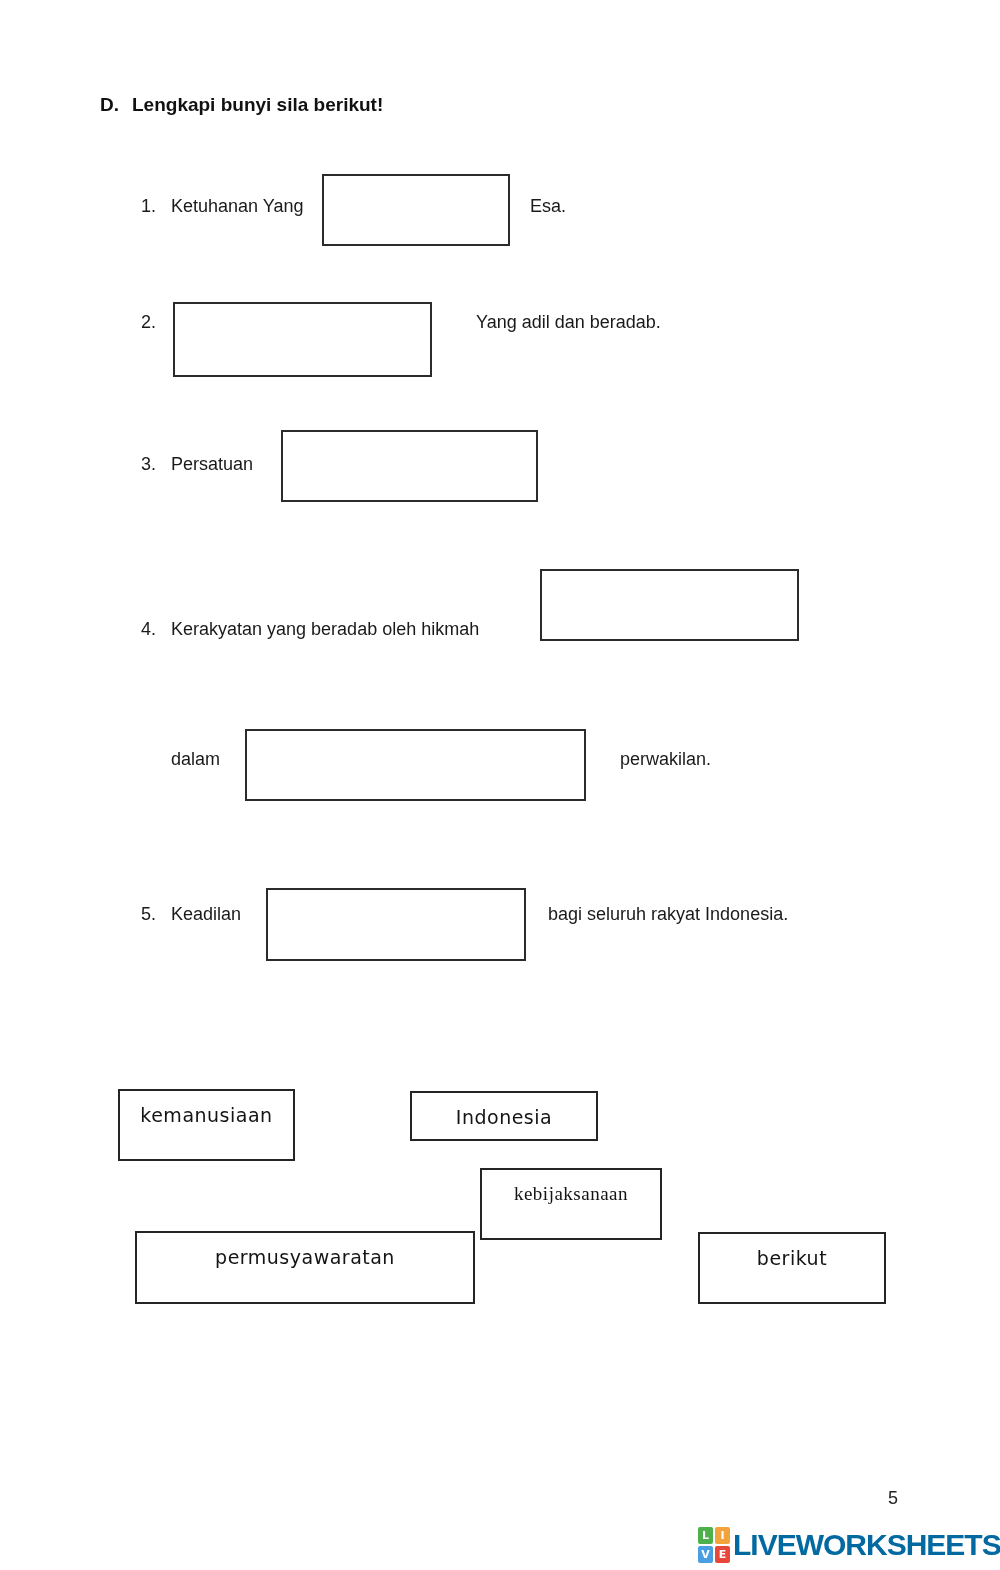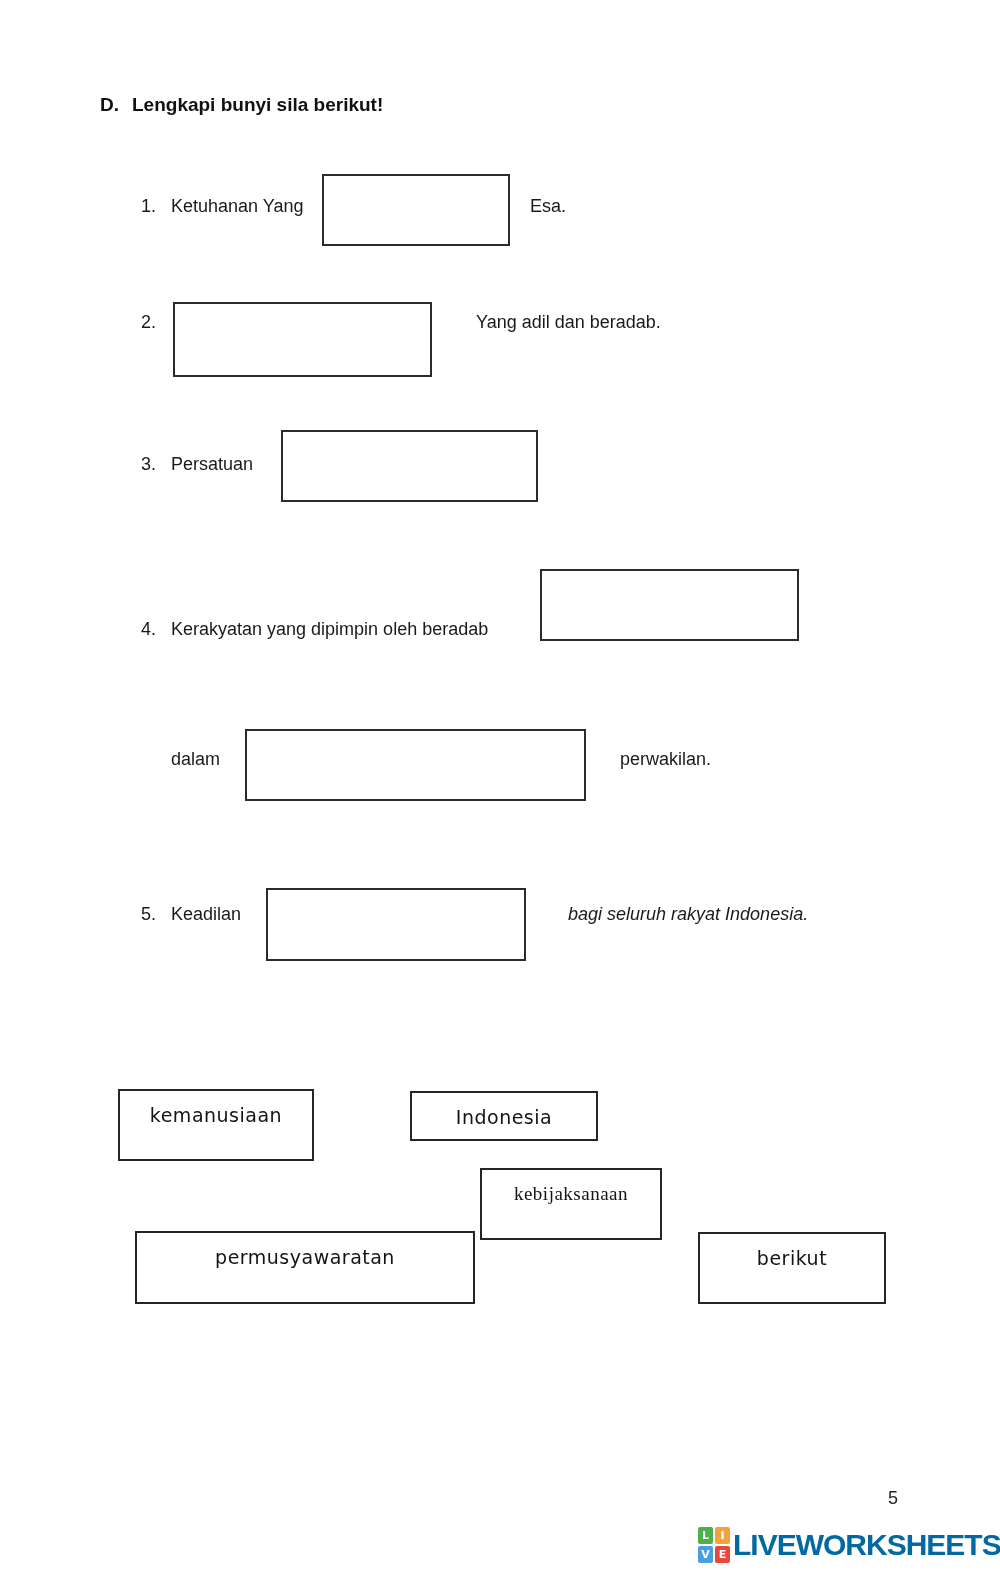--- a/index.html
+++ b/index.html
@@ -108,33 +108,33 @@
 
   <span class="t" style="left:141px; top:312px;">2.</span>
   <div class="blank" style="left:173px; top:302px; width:259px; height:75px;"></div>
   <span class="t" style="left:476px; top:312px;">Yang adil dan beradab.</span>
 
   <span class="t" style="left:141px; top:454px;">3.</span>
   <span class="t" style="left:171px; top:454px;">Persatuan</span>
   <div class="blank" style="left:281px; top:430px; width:257px; height:72px;"></div>
 
   <span class="t" style="left:141px; top:619px;">4.</span>
-  <span class="t" style="left:171px; top:619px;">Kerakyatan yang dipimpin oleh beradab</span>
+  <span class="t" style="left:171px; top:619px;">Kerakyatan yang beradab oleh hikmah</span>
   <div class="blank" style="left:540px; top:569px; width:259px; height:72px;"></div>
 
   <span class="t" style="left:171px; top:749px;">dalam</span>
   <div class="blank" style="left:245px; top:729px; width:341px; height:72px;"></div>
   <span class="t" style="left:620px; top:749px;">perwakilan.</span>
 
   <span class="t" style="left:141px; top:904px;">5.</span>
   <span class="t" style="left:171px; top:904px;">Keadilan</span>
   <div class="blank" style="left:266px; top:888px; width:260px; height:73px;"></div>
-  <span class="t" style="left:568px; top:904px;font-style:italic;">bagi seluruh rakyat Indonesia.</span>
+  <span class="t" style="left:548px; top:904px;">bagi seluruh rakyat Indonesia.</span>
 
-  <div class="wb" style="left:118px; top:1089px; width:196px; height:72px;">
+  <div class="wb" style="left:118px; top:1089px; width:177px; height:72px;">
     <span>kemanusiaan</span>
   </div>
   <div class="wb" style="left:410px; top:1091px; width:188px; height:50px;">
     <span>Indonesia</span>
   </div>
 
   <div class="wb" style="left:119px; top:1231px; width:340px; height:73px;margin-left:16px;">
     <span>permusyawaratan</span>
   </div>
   <div class="wb" style="left:480px; top:1168px; width:182px; height:72px;font-family:Liberation Serif, serif;">

